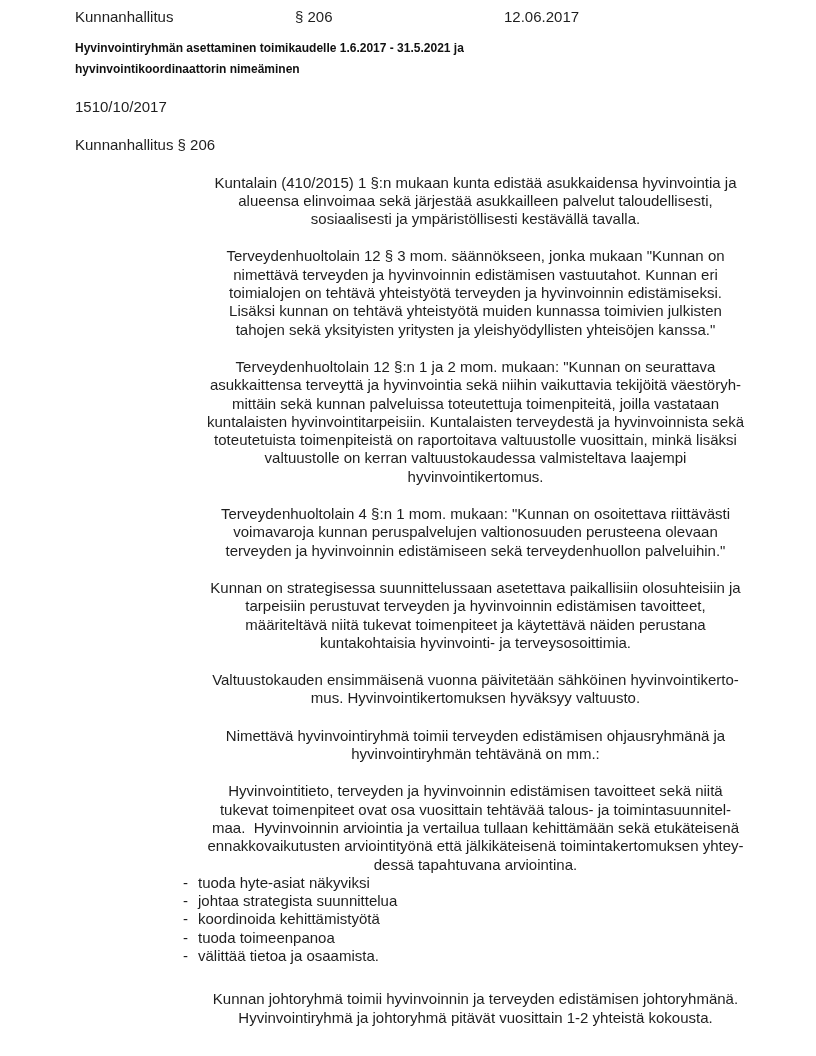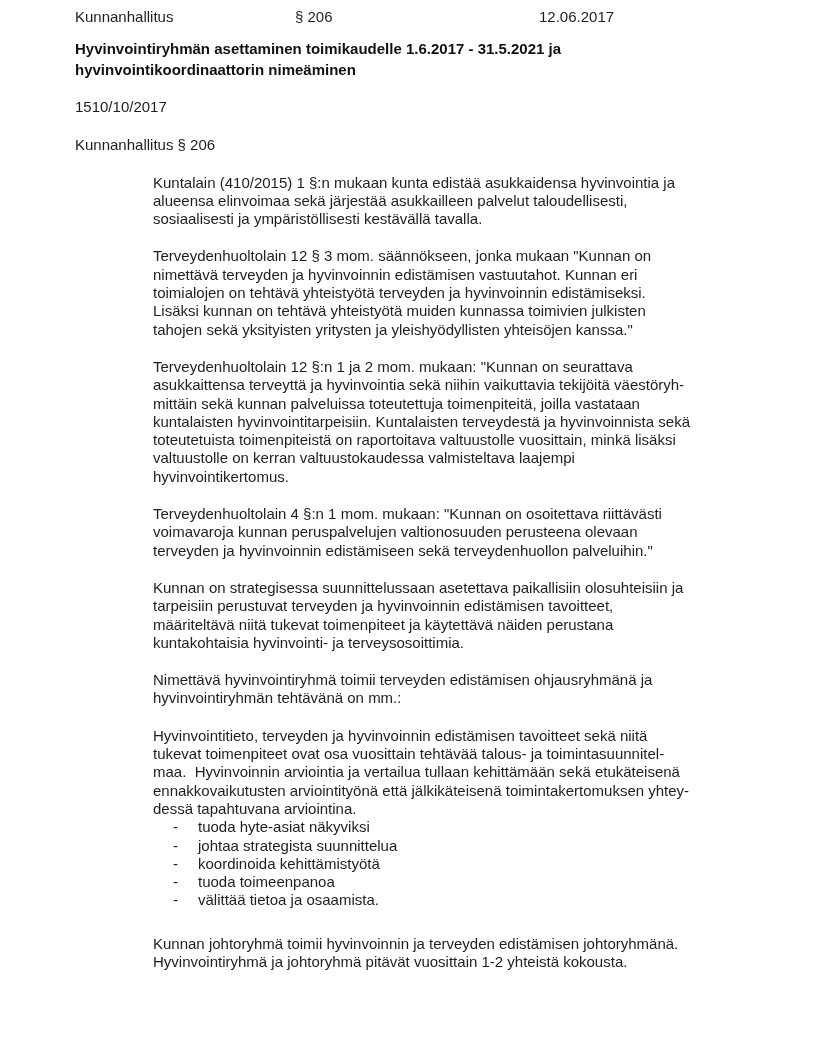--- a/index.html
+++ b/index.html
@@ -17,40 +17,41 @@
     box-sizing: border-box;
     padding-top: 8px;
   }
   .header-row {
     position: relative;
     height: 18px;
     white-space: pre;
   }
   .header-row .h-left   { position: absolute; left: 75px;  top: 0; text-align: right; }
   .header-row .h-center { position: absolute; left: 295px; top: 0; text-align: center; }
-  .header-row .h-right  { position: absolute; left: 539px; top: 0; }
+  .header-row .h-right  { position: absolute; left: 504px; top: 0; }
   .doc-title {
     margin: 12px 0 0 75px;
-    font-size: 15px;
+    font-size: 12px;
     font-weight: bold;
     line-height: 21px;
     white-space: pre;
     color: #111111;
   }
   .case-number {
     margin: 18px 0 0 75px;
     white-space: pre;
   }
   .section-ref {
     margin: 20px 7px 0 75px;
     white-space: pre;
   }
   .doc-body {
     margin-left: 153px;
     width: 645px;
+    text-align: center;
   }
   .para {
     margin: 19px 0 0 0;
     white-space: pre;
   }
   .task-list { margin: 0; }
   .list-row { display: flex; }
   .list-row .dash {
     width: 25px;
     padding-left: 20px;
@@ -99,20 +100,22 @@
 
     <p class="para">Terveydenhuoltolain 4 §:n 1 mom. mukaan: "Kunnan on osoitettava riittävästi
 voimavaroja kunnan peruspalvelujen valtionosuuden perusteena olevaan
 terveyden ja hyvinvoinnin edistämiseen sekä terveydenhuollon palveluihin."</p>
 
     <p class="para">Kunnan on strategisessa suunnittelussaan asetettava paikallisiin olosuhteisiin ja
 tarpeisiin perustuvat terveyden ja hyvinvoinnin edistämisen tavoitteet,
 määriteltävä niitä tukevat toimenpiteet ja käytettävä näiden perustana
 kuntakohtaisia hyvinvointi- ja terveysosoittimia.</p>
 
+    <p class="para">Valtuustokauden ensimmäisenä vuonna päivitetään sähköinen hyvinvointikerto-
+mus. Hyvinvointikertomuksen hyväksyy valtuusto.</p>
 
     <p class="para">Nimettävä hyvinvointiryhmä toimii terveyden edistämisen ohjausryhmänä ja
 hyvinvointiryhmän tehtävänä on mm.:</p>
 
     <p class="para">Hyvinvointitieto, terveyden ja hyvinvoinnin edistämisen tavoitteet sekä niitä
 tukevat toimenpiteet ovat osa vuosittain tehtävää talous- ja toimintasuunnitel-
 maa.  Hyvinvoinnin arviointia ja vertailua tullaan kehittämään sekä etukäteisenä
 ennakkovaikutusten arviointityönä että jälkikäteisenä toimintakertomuksen yhtey-
 dessä tapahtuvana arviointina.</p>
 

